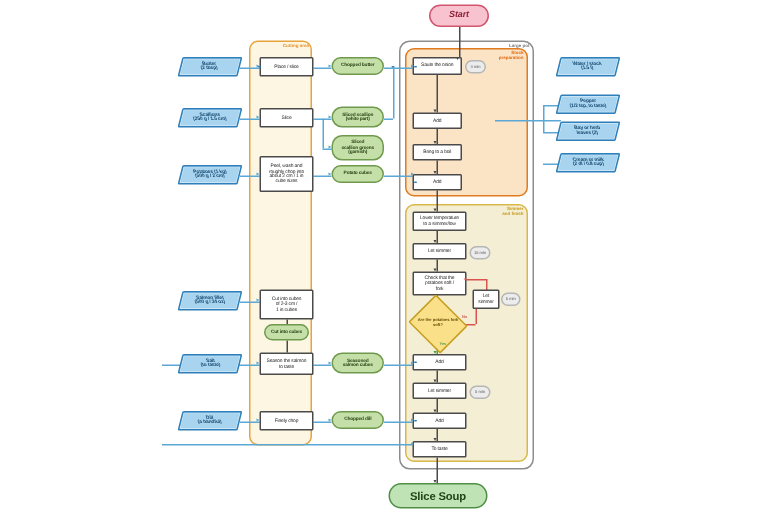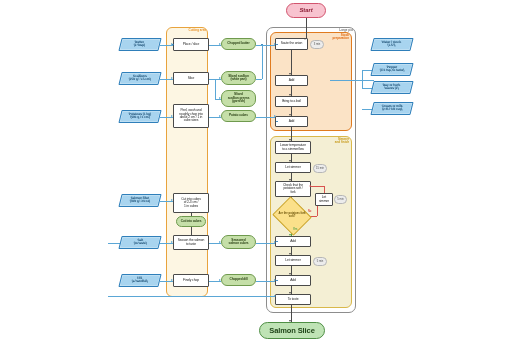--- a/index.html
+++ b/index.html
@@ -522,16 +522,16 @@
   <div class="arrow-d" style="left:289.4px;top:291.5px;"></div>
 
   <div class="node proc" style="left:275px;top:294px;width:36px;height:11px;">
     <span>To taste</span>
   </div>
 
   <div class="conn v-dark" style="left:291px;top:305px;height:17px;"></div>
   <div class="arrow-d" style="left:289.4px;top:319.5px;"></div>
 
   <div class="node term-end" style="left:259px;top:322px;width:66px;height:17px;">
-    <span>Salmon Slice</span>
+    <span>Slice Soup</span>
   </div>
 
 </div>
 
 </body></html>

